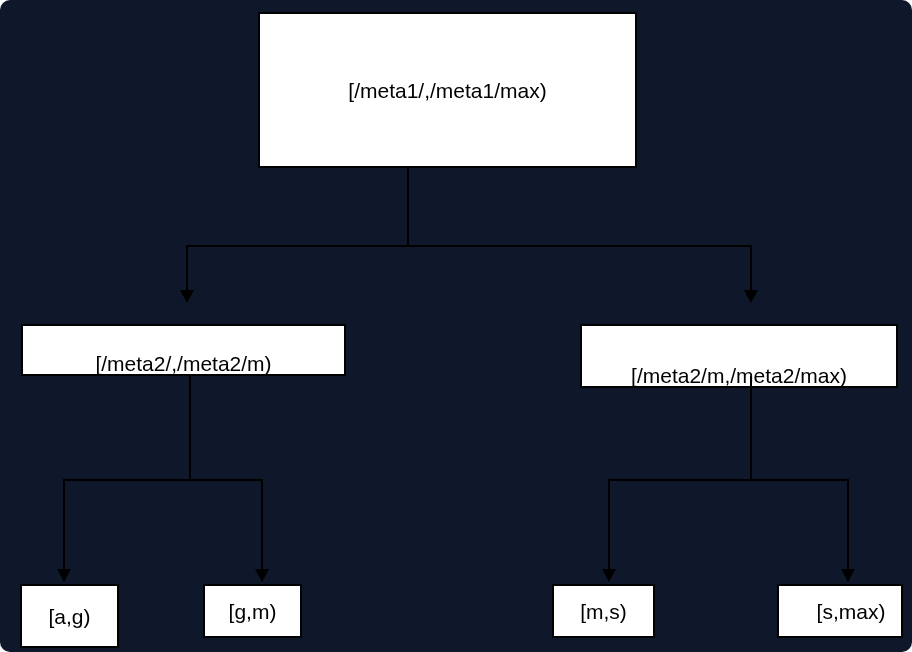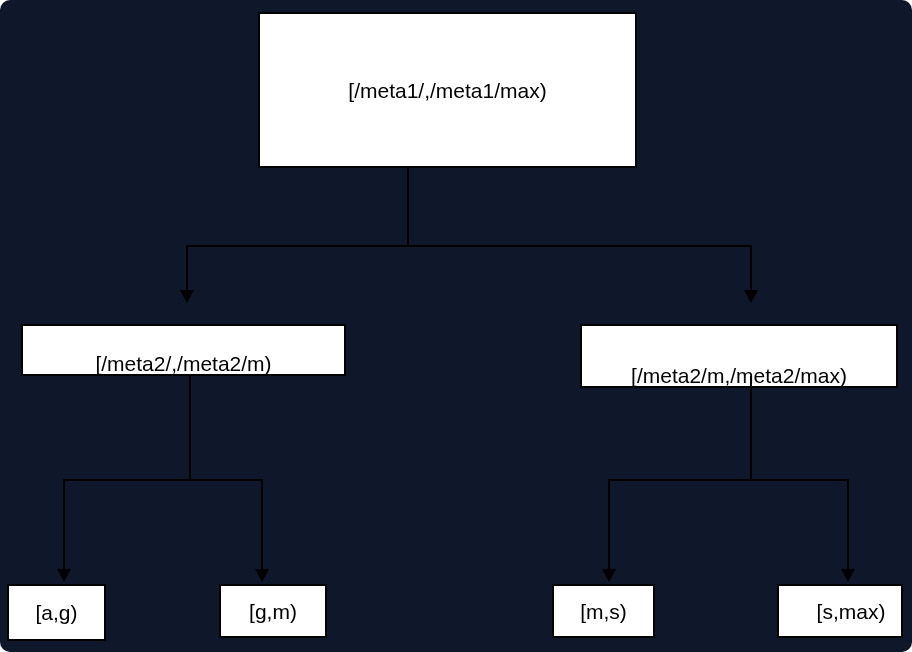--- a/index.html
+++ b/index.html
@@ -82,25 +82,25 @@
   <div class="arrow" style="left:57px; top:569px;"></div>
   <div class="arrow" style="left:255px; top:569px;"></div>
 
   <div class="edge v" style="left:750px; top:376px; height:104px;"></div>
   <div class="edge h" style="left:608px; top:479px; width:241px;"></div>
   <div class="edge v" style="left:608px; top:479px; height:91px;"></div>
   <div class="edge v" style="left:847px; top:479px; height:91px;"></div>
   <div class="arrow" style="left:602px; top:569px;"></div>
   <div class="arrow" style="left:841px; top:569px;"></div>
 
-  <div class="node leaf" style="left:7px; top:584px; width:99px; height:57px;">
+  <div class="node leaf" style="left:20px; top:584px; width:99px; height:64px;">
     <span class="node-label">[a,g)</span>
   </div>
 
-  <div class="node leaf" style="left:219px; top:584px; width:108px; height:54px;">
+  <div class="node leaf" style="left:203px; top:584px; width:99px; height:54px;">
     <span class="node-label">[g,m)</span>
   </div>
 
   <div class="node leaf" style="left:552px; top:584px; width:103px; height:54px;">
     <span class="node-label">[m,s)</span>
   </div>
 
   <div class="node leaf" style="left:777px; top:584px; width:126px; height:54px;padding-left:22px;">
     <span class="node-label">[s,max)</span>
   </div>

